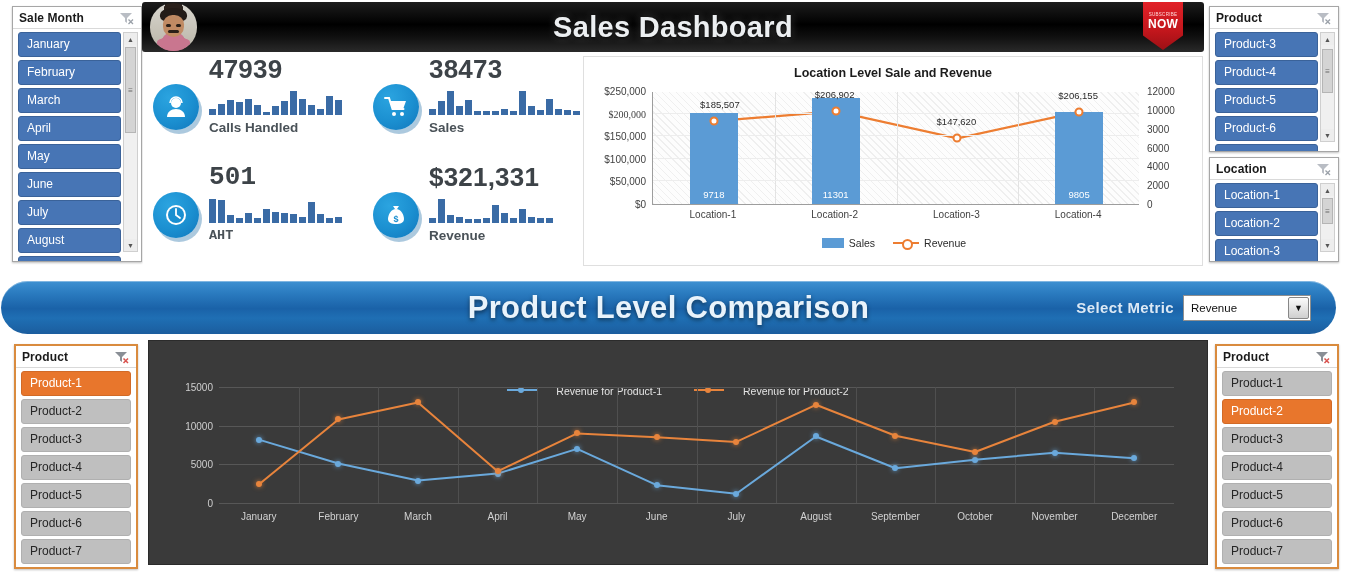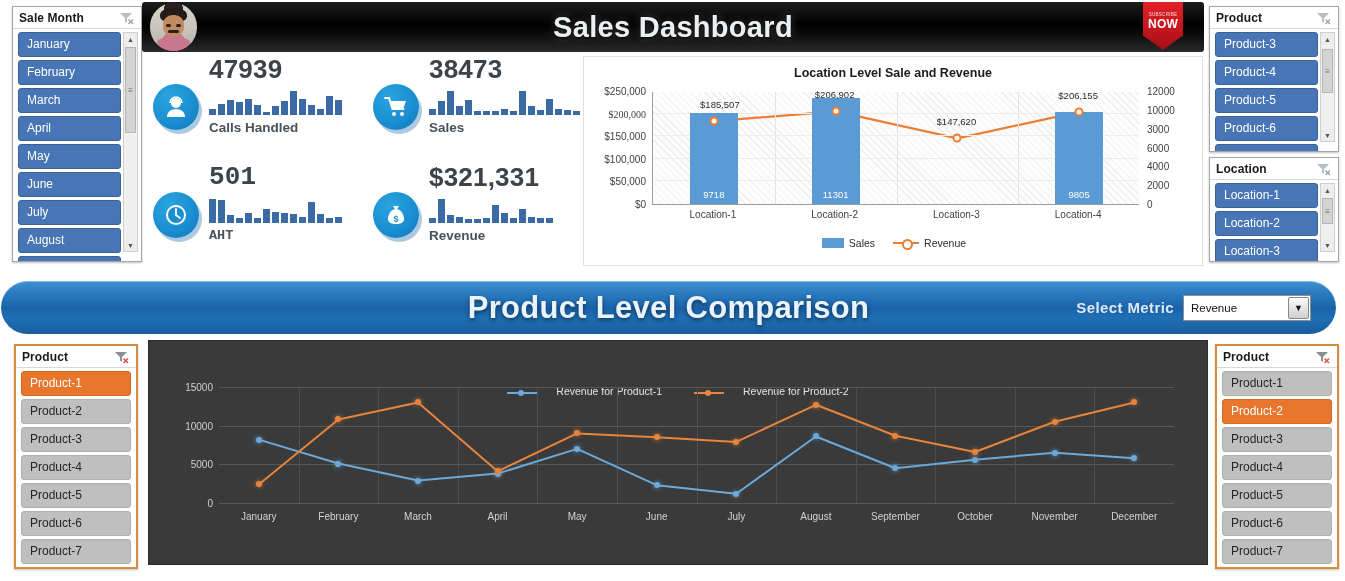--- a/index.html
+++ b/index.html
@@ -200,21 +200,21 @@
   .cmp-ylab { position:absolute; left:-52px; width:46px; text-align:right; font-size:10px; color:#cfcfcf; transform: translateY(-50%); }
   .cmp-xlab { position:absolute; top:124px; font-size:10px; color:#d2d2d2; transform: translateX(-50%); white-space:nowrap; }
   .cmp-dot { position:absolute; width:6px; height:6px; border-radius:50%; transform:translate(-50%,-50%); }
   .cmp-dot.s1 { background:#6aa9dc; box-shadow:0 0 5px rgba(106,169,220,.85); }
   .cmp-dot.s2 { background:#e8843c; box-shadow:0 0 5px rgba(232,132,60,.85); }
   #cmp-legend {
     position:absolute; left:0; right:0; top:44px;
     display:flex; align-items:center; justify-content:center; gap:32px;
     font-size:10.5px; color:#e4e4e4;
   }
-  .cl { display:flex; align-items:flex-end; gap:19px; }
+  .cl { display:flex; align-items:flex-start; gap:19px; }
   .cl-mark { width:30px; height:9px; position:relative; display:block; }
   .cl-mark::before { content:""; position:absolute; left:0; top:3.5px; width:30px; height:2px; }
   .cl-mark::after { content:""; position:absolute; left:11px; top:1.5px; width:6px; height:6px; border-radius:50%; }
   .cl-mark.s1::before { background:#6aa9dc; } .cl-mark.s1::after { background:#6aa9dc; }
   .cl-mark.s2::before { background:#e8843c; } .cl-mark.s2::after { background:#e8843c; }
 </style>
 </head>
 <body>
 
 <div id="stage">

